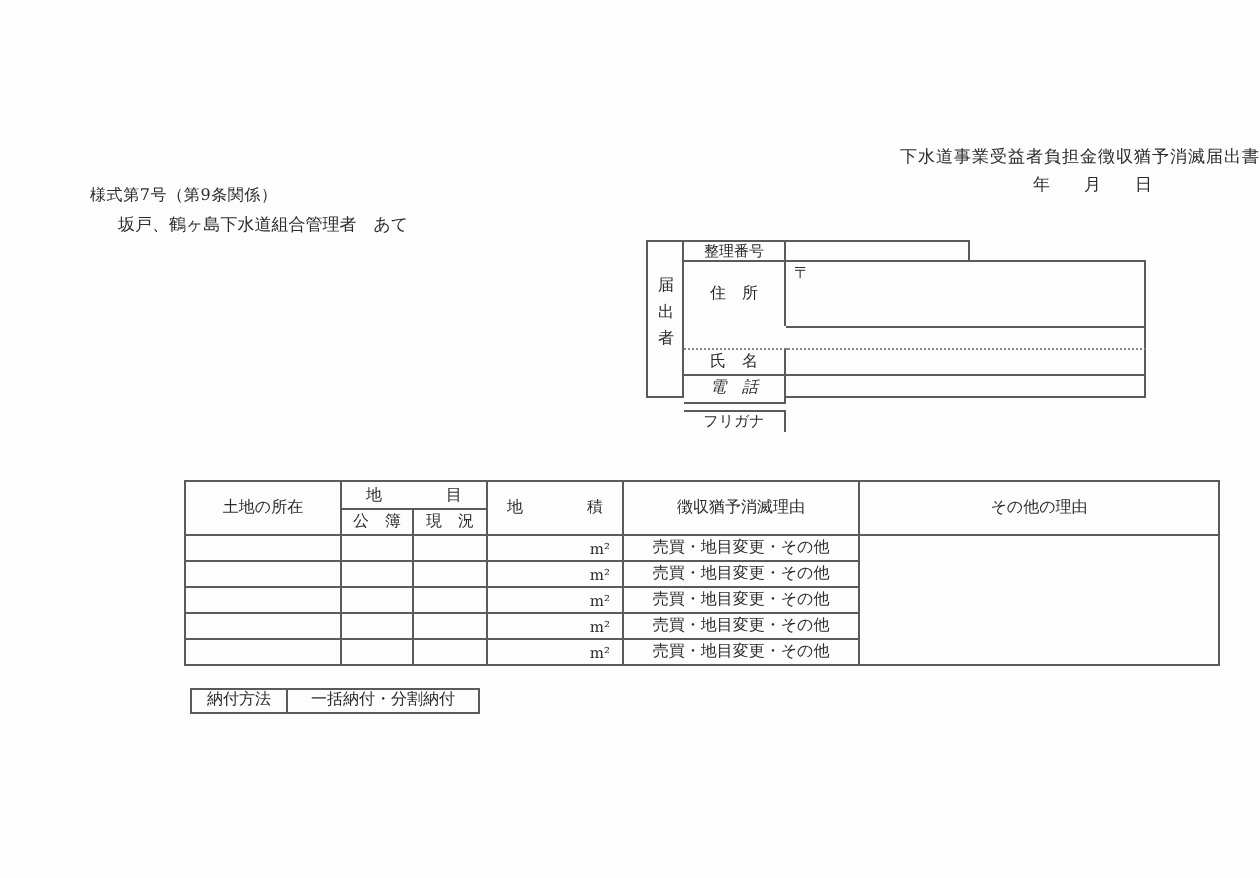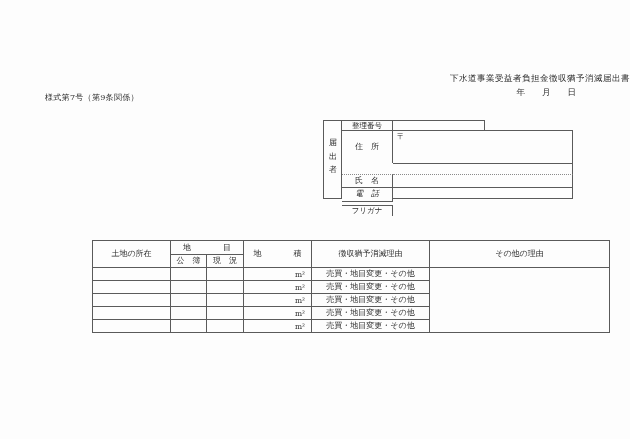--- a/index.html
+++ b/index.html
@@ -90,20 +90,21 @@
   .attach-note { left: 54px; top: 358px; font-size: 8.5px; }
 </style>
 </head>
 <body>
 
 <div class="page">
 
   <div class="abs form-number">様式第7号（第9条関係）</div>
   <div class="abs doc-title">下水道事業受益者負担金徴収猶予消滅届出書</div>
   <div class="abs date-line">年　　月　　日</div>
+  <div class="abs addressee">坂戸、鶴ヶ島下水道組合管理者　あて</div>
 
   <div>
     <div class="cell bc side-col">届出者</div>
     <div class="cell bc lbl serial-label">整理番号</div>
     <div class="cell bc serial-value"></div>
     <div class="cell bc lbl addr-label">住　所</div>
     <div class="cell bc addr-value"><span>〒</span></div>
     <div class="cell bc lbl furi-label">フリガナ</div>
     <div class="cell bc furi-value"></div>
     <div class="cell bc lbl name-label">氏　名</div>
@@ -166,15 +167,23 @@
     <tr class="dr">
       <td></td>
       <td></td>
       <td></td>
       <td class="area">m²</td>
       <td>売買・地目変更・その他</td>
     </tr>
   </tbody>
     </table>
 
+  <table class="pay-table">
+    <tbody>
+        <tr>
+      <td class="pt-label">納付方法</td>
+      <td class="pt-value">一括納付・分割納付</td>
+    </tr>
+  </tbody>
+    </table>
 
 
 </div>
 
 </body></html>

